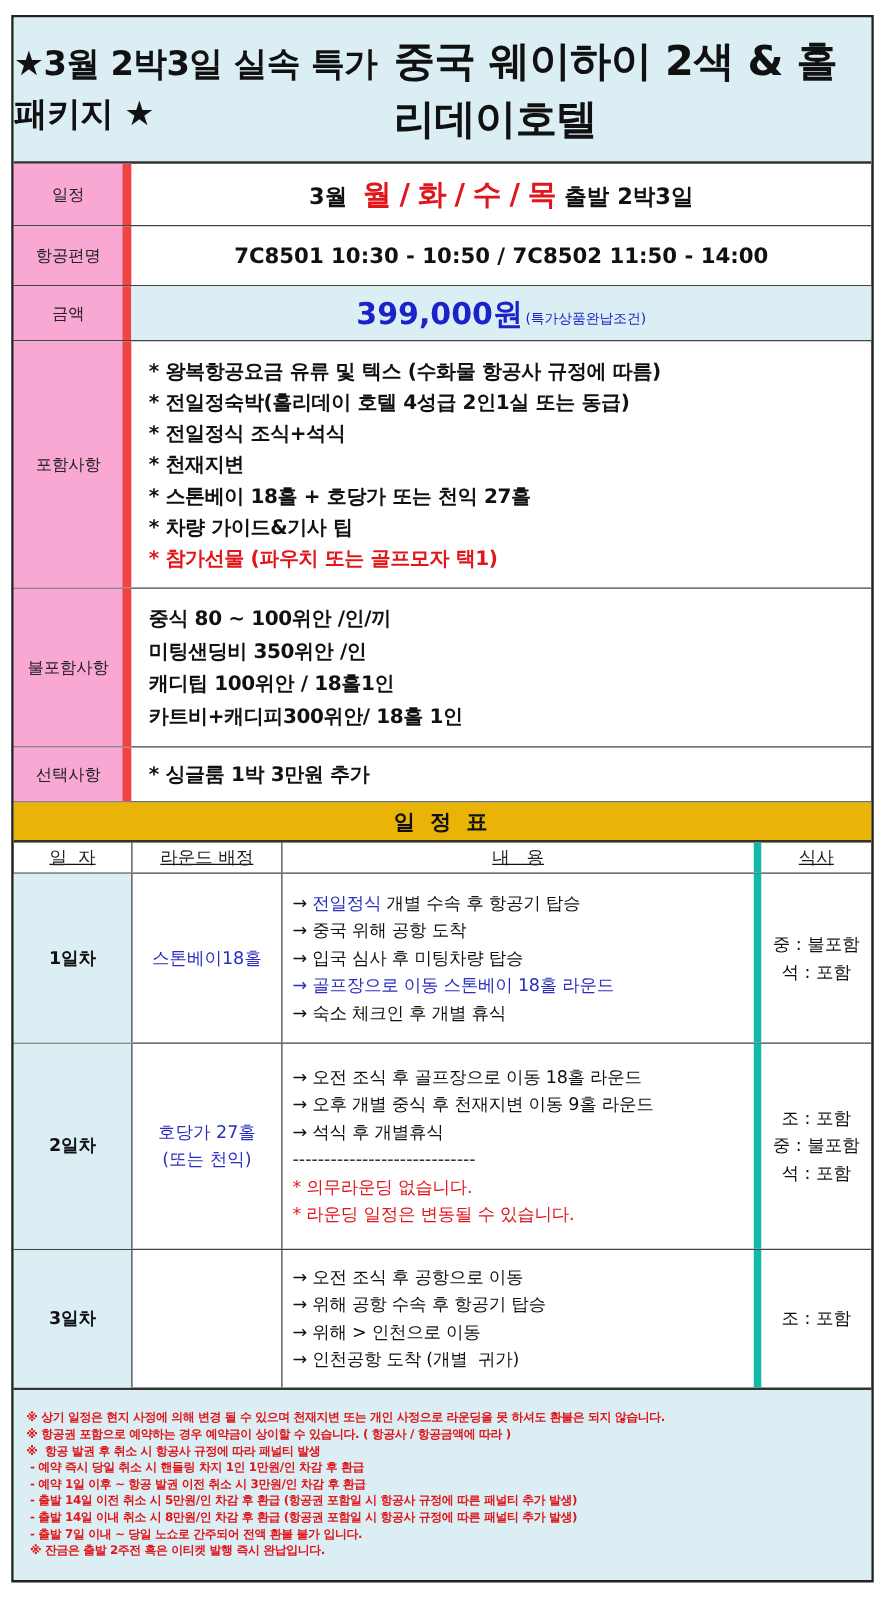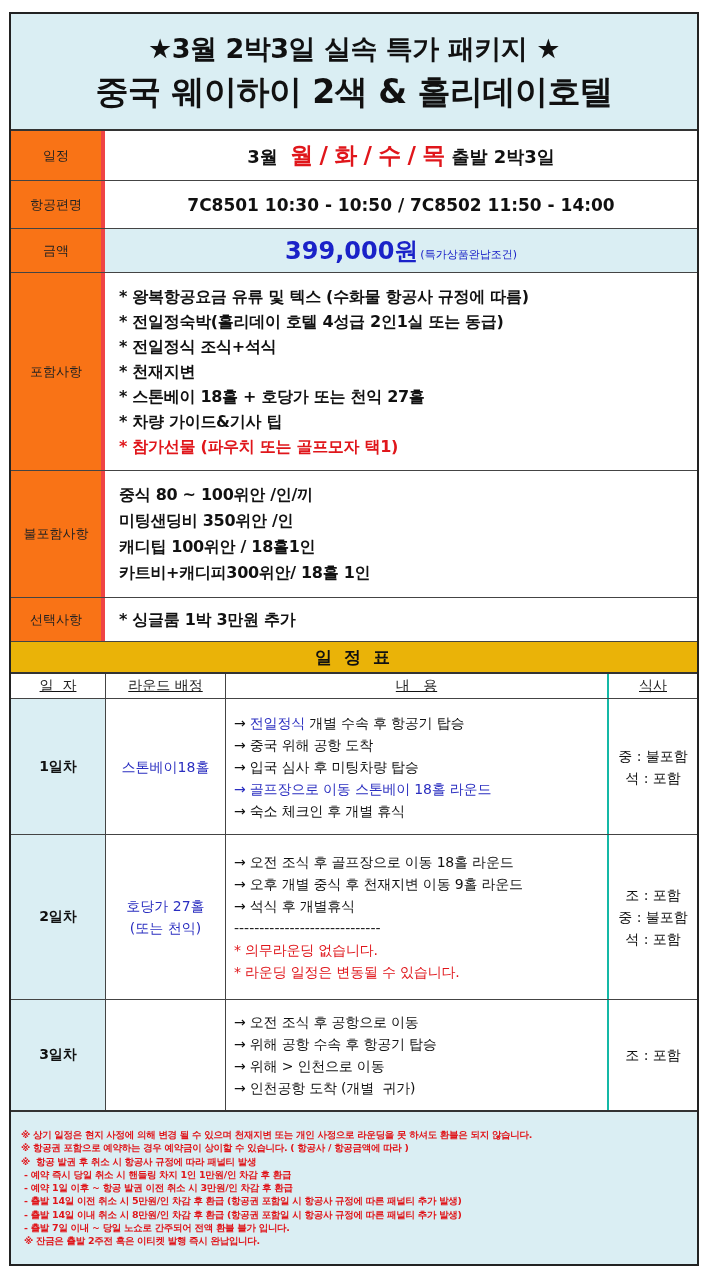--- a/index.html
+++ b/index.html
@@ -5,30 +5,30 @@
   * { box-sizing: border-box; margin: 0; padding: 0; }
   html, body { width: 709px; height: 1280px; background: #ffffff; overflow: hidden; }
   body { font-family: "DejaVu Sans", "Liberation Sans", sans-serif; color: #111; position: relative; }
   .sheet {
     position: absolute; left: 9px; top: 12px; width: 690px; height: 1254px;
     border: 2px solid #222; background: #fff;
   }
   .title-block {
     position: absolute; left: 0; top: 0; width: 686px; height: 117px;
     background: #daeef3; border-bottom: 2px solid #333;
-    display: flex; flex-direction: column; align-items: center; justify-content: center;
+    display: flex; flex-direction: row; align-items: center; justify-content: center;
   }
   .title-line1 { font-size: 27px; font-weight: bold; letter-spacing: -0.5px; line-height: 40px; }
   .title-line2 { font-size: 33px; font-weight: bold; letter-spacing: -0.5px; line-height: 46px; }
   .row {
     position: absolute; left: 0; width: 686px; display: flex;
     border-bottom: 1px solid #444;
   }
   .row .label {
-    width: 94px; flex: none; background: #f97316; border-right: 4px solid #ef4444;
+    width: 94px; flex: none; background: #f9a8d4; border-right: 7px solid #ef4444;
     display: flex; align-items: center; justify-content: center;
     font-size: 13px; color: #222;
   }
   .row .value { flex: 1; display: flex; align-items: center; }
   .value.center { justify-content: center; }
   .schedule-line { font-size: 18px; font-weight: bold; }
   .schedule-line .day { color: #e0161b; font-size: 23px; }
   .flight { font-size: 17px; font-weight: bold; }
   .price { color: #1a22c8; font-size: 24px; font-weight: bold; }
   .price-note { color: #1a22c8; font-size: 11px; margin-left: 2px; margin-top: 8px; }
@@ -40,21 +40,21 @@
   .sched-title {
     position: absolute; left: 0; width: 686px; height: 32px; top: 628px;
     background: #eab308; border-bottom: 2px solid #333;
     display: flex; align-items: center; justify-content: center;
     font-size: 17px; font-weight: bold; letter-spacing: 3px;
   }
   .tbl { position: absolute; left: 0; width: 686px; display: flex; border-bottom: 1px solid #444; }
   .tbl > div { display: flex; align-items: center; justify-content: center; }
   .c1 { width: 95px; border-right: 1px solid #444; }
   .c2 { width: 120px; border-right: 1px solid #444; }
-  .c3 { width: 383px; border-right: 2px solid #14b8a6; }
+  .c3 { width: 383px; border-right: 6px solid #14b8a6; }
   .c4 { flex: 1; }
   .thead > div { font-size: 14px; color: #222; }
   .day-cell { background: #daeef3; font-size: 14px; font-weight: bold; }
   .round-cell { color: #2a2ec0; font-size: 14px; text-align: center; flex-direction: column; line-height: 22px; }
   .content-cell { justify-content: flex-start !important; padding-left: 8px; }
   .content-cell .lines { display: flex; flex-direction: column; }
   .content-cell .ln { font-size: 14px; line-height: 22px; white-space: nowrap; letter-spacing: -0.2px; }
   .ln.blue { color: #2a2ec0; }
   .ln.red { color: #e0161b; }
   .ln .hl { color: #2a2ec0; }

